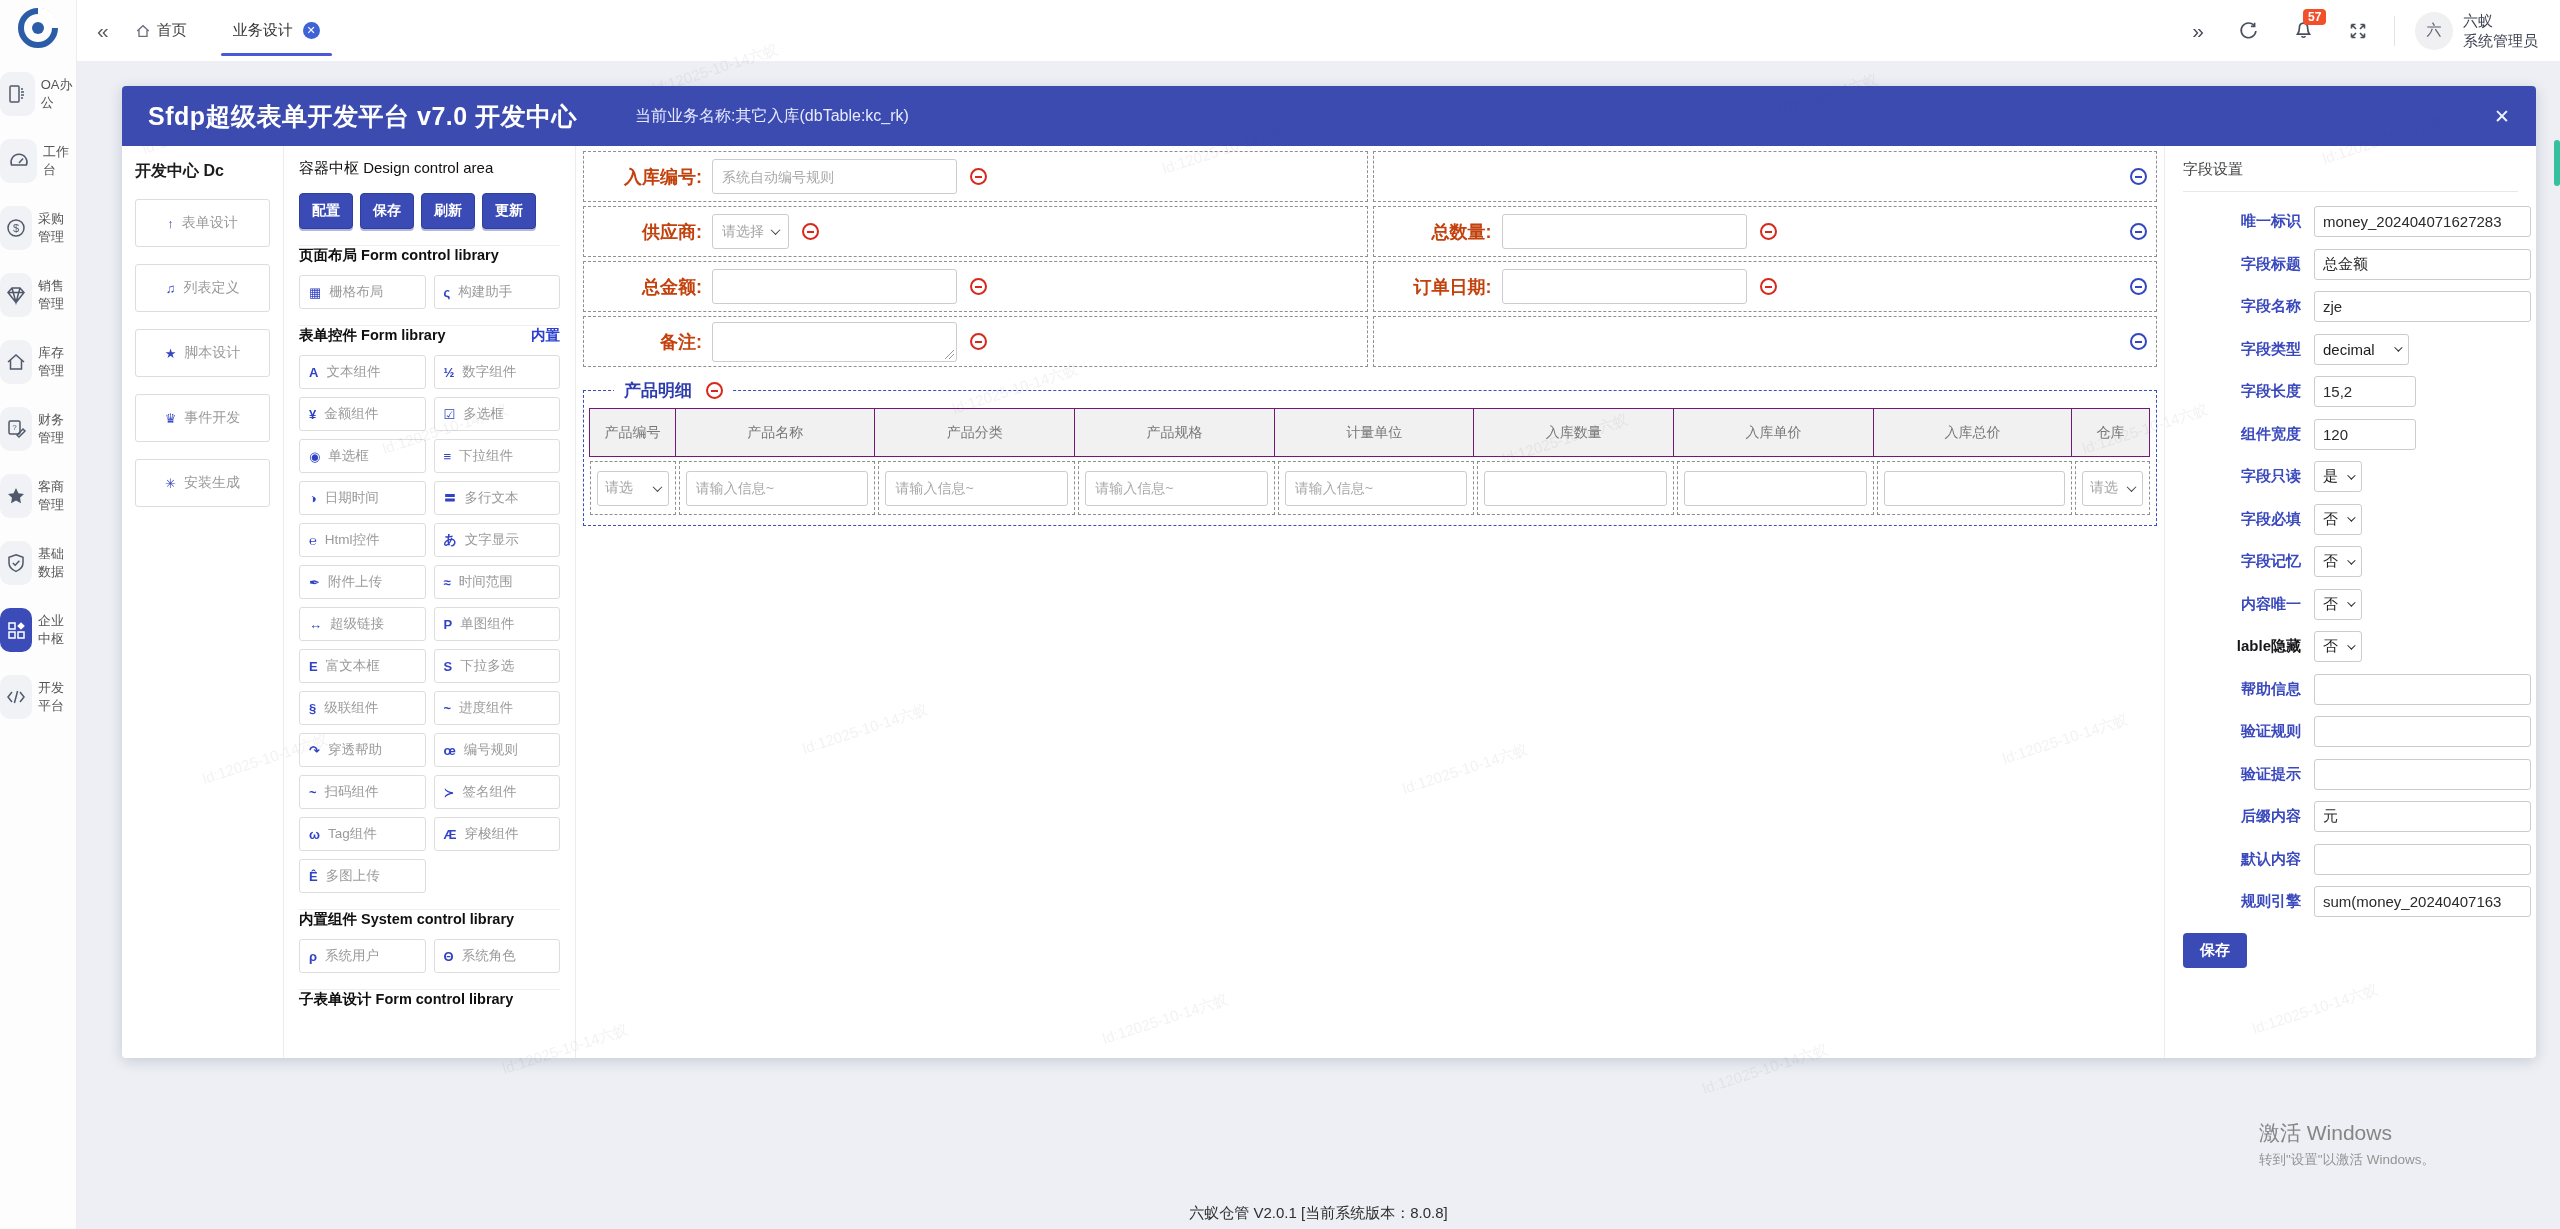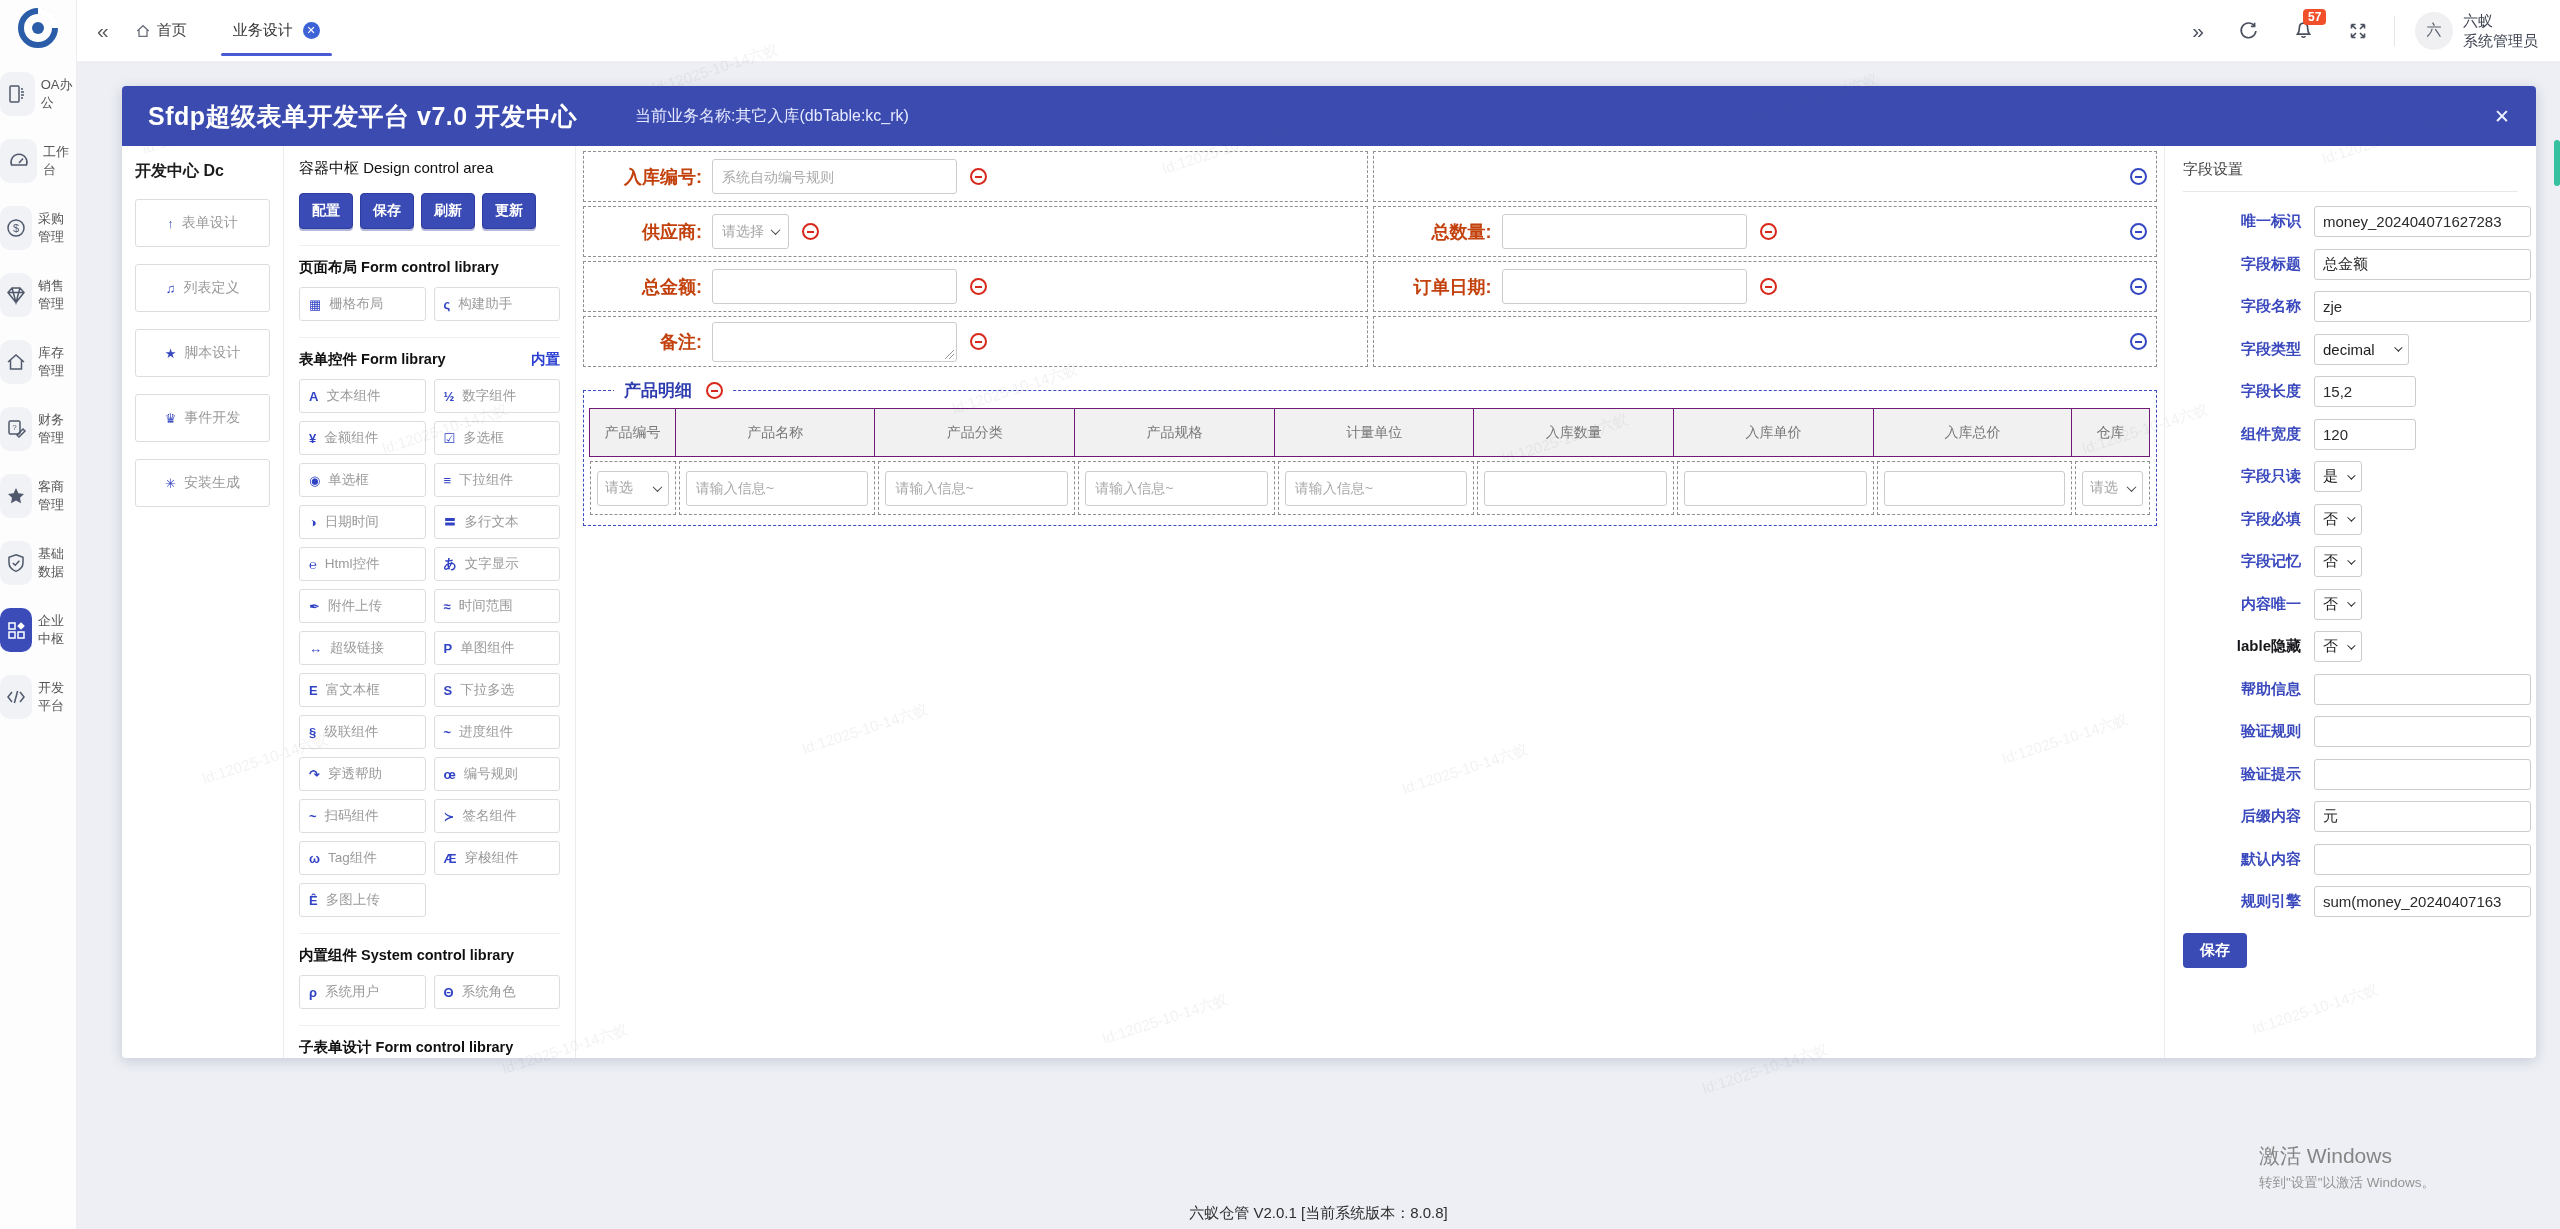--- a/index.html
+++ b/index.html
@@ -45,21 +45,21 @@
   
   .dev{width:162px;border-right:1px solid #ececf0;padding:15px 13px}
   .dev-title{font-size:16px;font-weight:bold;color:#1c1c1c}
   .dev-btn{margin-top:17px;height:48px;border:1px solid #ddd;border-radius:3px;background:#fff;display:flex;align-items:center;justify-content:center;gap:8px;font-size:14px;color:#9a9a9a;cursor:pointer}
   .dev-btn .ic{color:#3546c0;font-size:13px}
   
   .lib{width:292px;border-right:1px solid #ececf0;padding:13px 15px;overflow:hidden}
   .lib-title{font-size:15px;font-weight:normal;color:#101010}
   .lib-actions{display:flex;gap:7px;margin:15px 0 6px}
   .act-btn{background:#3b4bb5;color:#fff;font-size:14px;font-weight:bold;border:1px solid #2e3da0;border-radius:4px;padding:8px 12px;cursor:pointer;box-shadow:0 2px 0 rgba(40,50,140,.35)}
-  .sec{font-size:14.5px;font-weight:bold;color:#101010;margin:16px 0 10px;padding-top:12px;border-top:1px solid #efefef;display:flex;align-items:center}
+  .sec{font-size:14.5px;font-weight:bold;color:#101010;margin:16px 0 10px;border-top:1px solid #efefef;display:flex;align-items:center}
   .sec .link{margin-left:auto;color:#2b3fd0;font-weight:bold;cursor:pointer}
   .comp-grid{display:grid;grid-template-columns:1fr 1fr;gap:8px}
   .comp{height:34px;border:1px solid #ddd;border-radius:3px;background:#fff;display:flex;align-items:center;padding:0 9px;gap:8px;font-size:13.5px;color:#9a9a9a;cursor:pointer;white-space:nowrap;overflow:hidden}
   .comp .ic{color:#3143c5;font-weight:bold;font-size:13px;flex:none}
   
   .farea{flex:1;padding:5px 7px;background:#fff;min-width:0;overflow:hidden}
   .frow{display:flex;gap:5px;margin-bottom:4px}
   .fcell{flex:1;border:1px dashed #8f8f8f;height:51px;display:flex;align-items:center;min-width:0}
   .flabel{width:118px;text-align:right;font-size:18px;font-weight:bold;color:#c2410c;margin-right:10px;flex:none}
   .finput{width:245px;height:35px;border:1px solid #ccc;border-radius:3px;font-size:14px;padding:0 9px;color:#8b5cf6;outline:none;background:#fff}
@@ -91,21 +91,21 @@
   .slabel{width:118px;text-align:right;font-size:15px;font-weight:bold;color:#3a49bd;margin-right:13px;flex:none}
   .slabel.dark{color:#15151a}
   .sinput{height:31px;border:1px solid #ccc;border-radius:3px;font-size:15px;padding:0 8px;color:#2a2a2a;outline:none;width:218px;background:#fff}
   .ssel{border:1px solid #ccc;border-radius:3px;height:31px;display:inline-flex;align-items:center;padding:0 8px;color:#1d1d1d;font-size:15px;gap:9px;background:#fff;cursor:pointer}
   .ssel .arr{width:6px;height:6px;border-right:1.7px solid #222;border-bottom:1.7px solid #222;transform:rotate(45deg) translateY(-2px)}
   .rbadge{color:#e01f1f;font-size:17px;font-weight:bold;margin-left:9px;cursor:pointer}
   .sS{color:#e01f1f;font-size:19px;margin-left:8px}
   .save-btn{background:#3b4bb5;color:#fff;font-size:15px;font-weight:bold;border:none;border-radius:4px;padding:8px 17px;cursor:pointer;margin-top:4px}
   
   .footer{position:absolute;left:0;right:0;bottom:6px;text-align:center;font-size:15px;color:#2e2e2e}
-  .activate{position:absolute;right:125px;bottom:37px;color:#8b8b8b;text-align:left}
+  .activate{position:absolute;right:125px;bottom:60px;color:#8b8b8b;text-align:left}
   .activate .a1{font-size:21px;color:#858585}
   .activate .a2{font-size:13.5px;margin-top:4px;color:#949494}
   .scrollhint{position:absolute;right:0;top:78px;width:6px;height:46px;background:#35c1a0;border-radius:3px;z-index:60}
 </style>
 </head>
 <body>
 
 <div class="wm">
   <span style="left:140px;top:120px">ld:12025-10-14六蚁</span>
   <span style="left:650px;top:60px">ld:12025-10-14六蚁</span>

